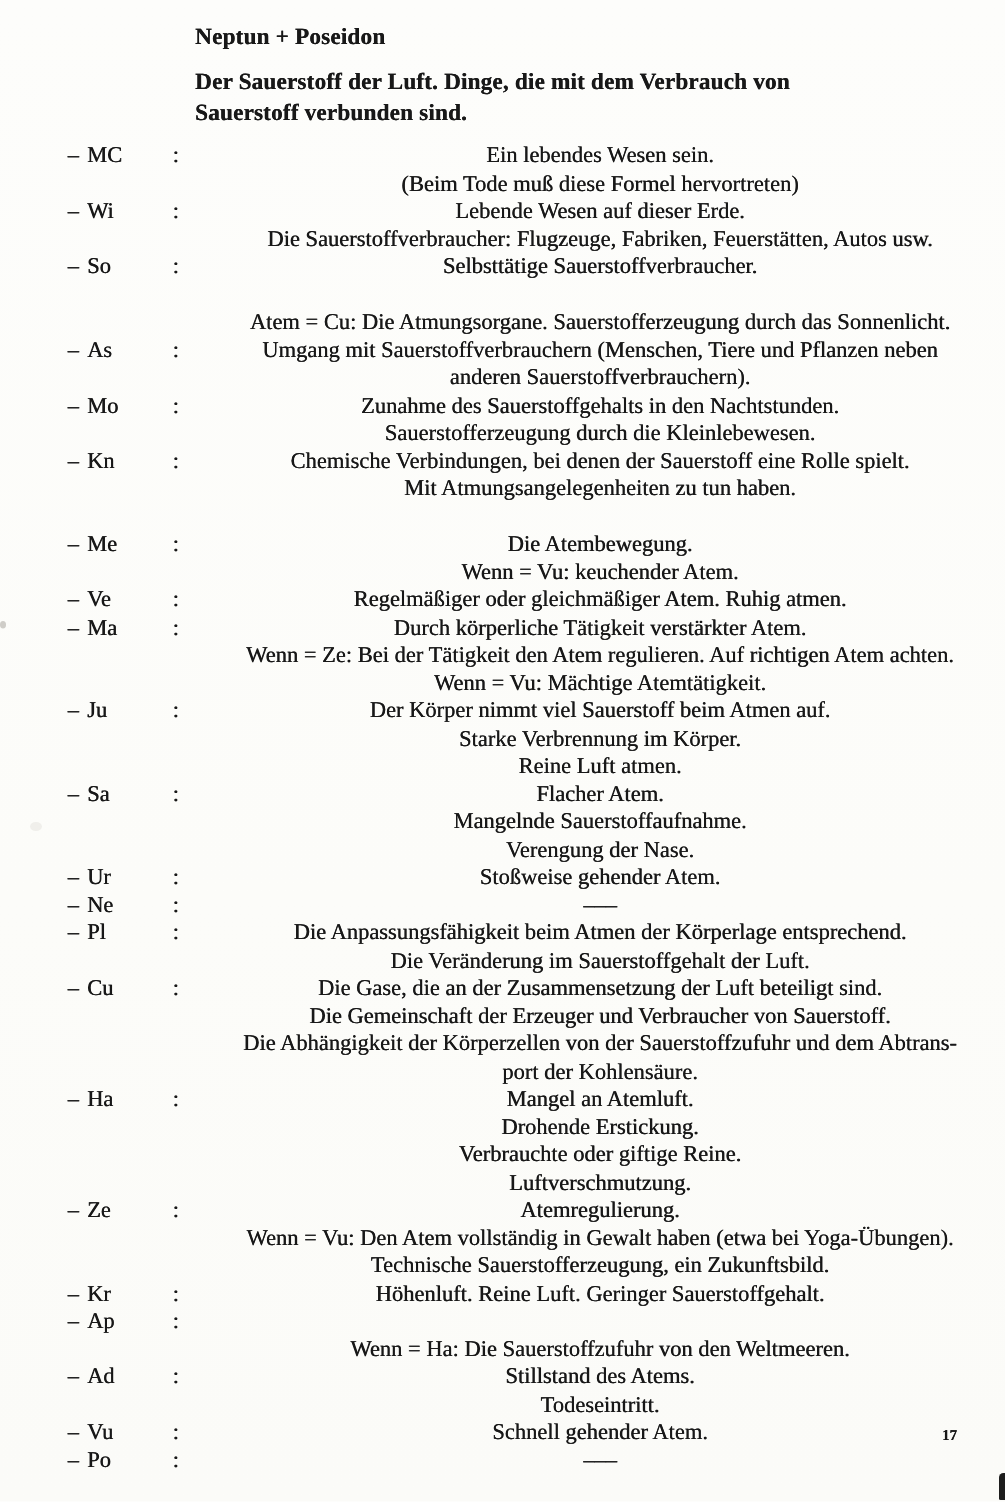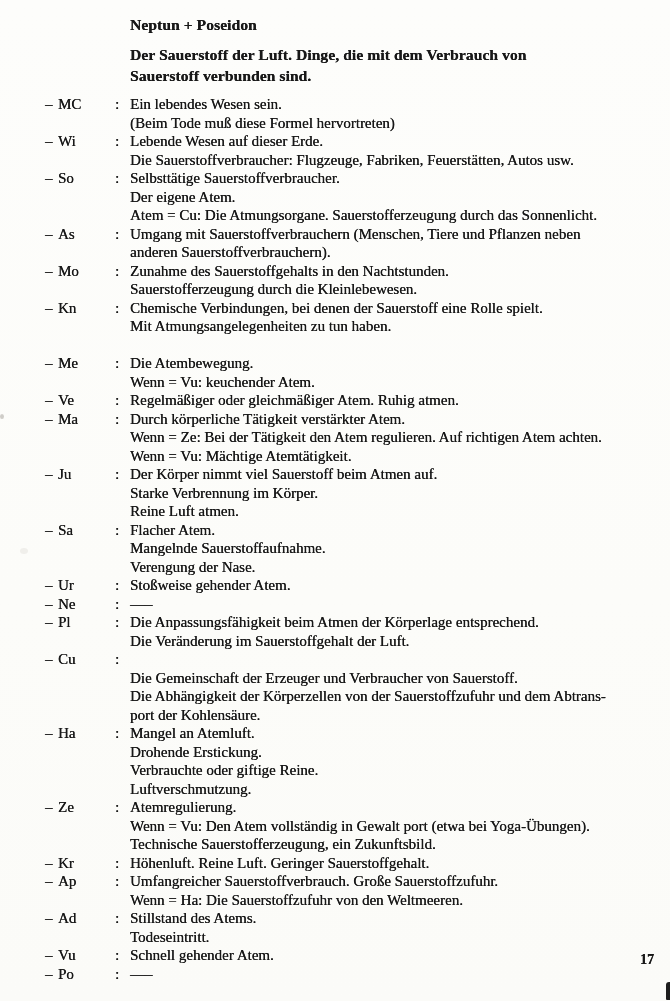--- a/index.html
+++ b/index.html
@@ -48,29 +48,28 @@
     height: 18.5px;
     line-height: 18.5px;
     font-size: 15px;
     white-space: nowrap;
     padding-left: 45px;
     text-shadow: 0.25px 0 0 currentColor;
   }
   .c-dash  { width: 13px; flex: none; }
   .c-code  { width: 57px; flex: none; }
   .c-colon { width: 15px; flex: none; }
-  .c-text  { flex: 1; overflow: visible; }
+  .c-text  { flex: 1; overflow: visible; text-align: center; }
   .page-number {
     position: absolute;
     left: 628px;
     top: 952px;
-    font-size: 14px;
+    font-size: 10px;
     font-weight: bold;
     text-shadow: 0.2px 0 0 currentColor;
-    margin-left: 12px;
   }
   
   .mark-bottom-right {
     position: absolute;
     right: 0;
     bottom: 1px;
     width: 4px;
     height: 18px;
     background: #1d1d1d;
     border-radius: 3px 0 0 1px;
@@ -134,21 +133,20 @@
       <div class="row">
         <span class="c-dash">–</span>
         <span class="c-code">So</span>
         <span class="c-colon">:</span>
         <span class="c-text">Selbsttätige Sauerstoffverbraucher.</span>
       </div>
       <div class="row">
         <span class="c-dash"></span>
         <span class="c-code"></span>
         <span class="c-colon"></span>
-        <span class="c-text">Der eigene Atem.</span>
       </div>
       <div class="row">
         <span class="c-dash"></span>
         <span class="c-code"></span>
         <span class="c-colon"></span>
         <span class="c-text">Atem = Cu: Die Atmungsorgane. Sauerstofferzeugung durch das Sonnenlicht.</span>
       </div>
       <div class="row">
         <span class="c-dash">–</span>
         <span class="c-code">As</span>
@@ -283,20 +281,21 @@
       <div class="row">
         <span class="c-dash"></span>
         <span class="c-code"></span>
         <span class="c-colon"></span>
         <span class="c-text">Die Veränderung im Sauerstoffgehalt der Luft.</span>
       </div>
       <div class="row">
         <span class="c-dash">–</span>
         <span class="c-code">Cu</span>
         <span class="c-colon">:</span>
+        <span class="c-text">Die Gase, die an der Zusammensetzung der Luft beteiligt sind.</span>
       </div>
       <div class="row">
         <span class="c-dash"></span>
         <span class="c-code"></span>
         <span class="c-colon"></span>
         <span class="c-text">Die Gemeinschaft der Erzeuger und Verbraucher von Sauerstoff.</span>
       </div>
       <div class="row">
         <span class="c-dash"></span>
         <span class="c-code"></span>
@@ -336,39 +335,38 @@
       <div class="row">
         <span class="c-dash">–</span>
         <span class="c-code">Ze</span>
         <span class="c-colon">:</span>
         <span class="c-text">Atemregulierung.</span>
       </div>
       <div class="row">
         <span class="c-dash"></span>
         <span class="c-code"></span>
         <span class="c-colon"></span>
-        <span class="c-text">Wenn = Vu: Den Atem vollständig in Gewalt port (etwa bei Yoga-Übungen).</span>
+        <span class="c-text">Wenn = Vu: Den Atem vollständig in Gewalt haben (etwa bei Yoga-Übungen).</span>
       </div>
       <div class="row">
         <span class="c-dash"></span>
         <span class="c-code"></span>
         <span class="c-colon"></span>
         <span class="c-text">Technische Sauerstofferzeugung, ein Zukunftsbild.</span>
       </div>
       <div class="row">
         <span class="c-dash">–</span>
         <span class="c-code">Kr</span>
         <span class="c-colon">:</span>
         <span class="c-text">Höhenluft. Reine Luft. Geringer Sauerstoffgehalt.</span>
       </div>
       <div class="row">
         <span class="c-dash">–</span>
         <span class="c-code">Ap</span>
         <span class="c-colon">:</span>
-        <span class="c-text">Umfangreicher Sauerstoffverbrauch. Große Sauerstoffzufuhr.</span>
       </div>
       <div class="row">
         <span class="c-dash"></span>
         <span class="c-code"></span>
         <span class="c-colon"></span>
         <span class="c-text">Wenn = Ha: Die Sauerstoffzufuhr von den Weltmeeren.</span>
       </div>
       <div class="row">
         <span class="c-dash">–</span>
         <span class="c-code">Ad</span>

